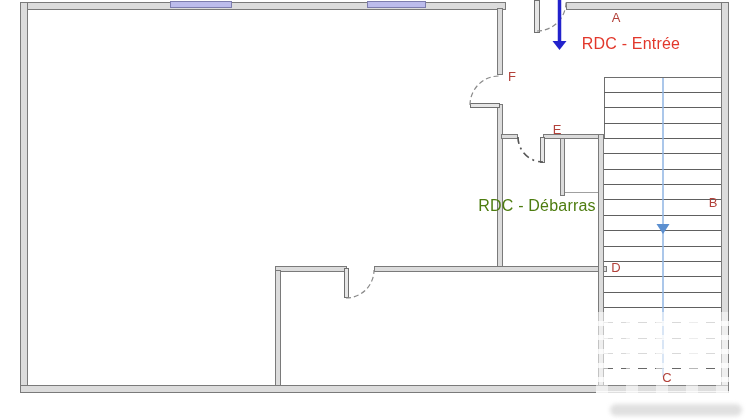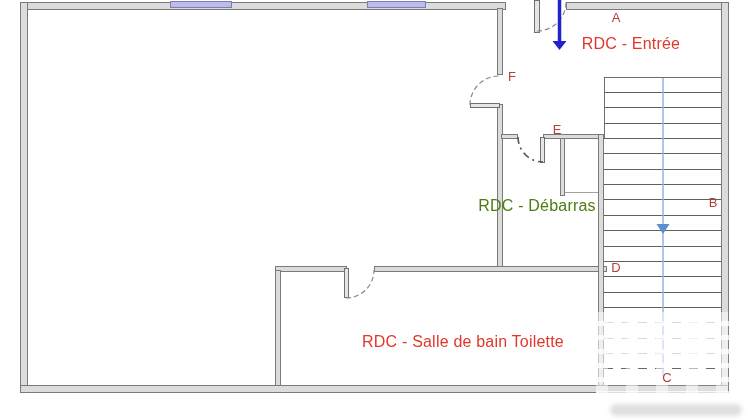--- a/index.html
+++ b/index.html
@@ -83,21 +83,20 @@
     <path d="M 518 137 A 25 25 0 0 0 543 162" fill="none" stroke="#555" stroke-width="1.6" stroke-dasharray="7 4 2 4"></path>
     <path d="M 346 298 A 28 28 0 0 0 374 270" fill="none" stroke="#8a8a8a" stroke-width="1.2" stroke-dasharray="5 3"></path>
     <line x1="663" y1="78" x2="663" y2="377" stroke="#8fb4e3" stroke-width="1.5"></line>
     <polygon points="656.5,224 669.5,224 663,234" fill="#5b8fd0"></polygon>
     <line x1="559.5" y1="0" x2="559.5" y2="42" stroke="#2222cc" stroke-width="3.5"></line>
     <polygon points="552.5,41 566.5,41 559.5,50" fill="#2222cc"></polygon>
   </svg>
 
   <div class="room-label" style="left: 631px; top: 44px; color: rgb(226, 55, 43);">RDC - Entrée</div>
   <div class="room-label" style="left: 537px; top: 206px; color: #4d7c0f;">RDC - Débarras</div>
-  <div class="room-label" style="left: 463px; top: 342px; color: rgb(226, 55, 43);">RDC - Salle de bain Toilette</div>
 
   <div class="marker" style="left: 616px; top: 17px; color: rgb(178, 65, 58);">A</div>
   <div class="marker" style="left: 713px; top: 202px; color: rgb(178, 65, 58);">B</div>
   <div class="marker" style="left: 667px; top: 377px; color: rgb(178, 65, 58);">C</div>
   <div class="marker" style="left: 616px; top: 267px; color: rgb(178, 65, 58);">D</div>
   <div class="marker" style="left: 557px; top: 129px; color: rgb(178, 65, 58);">E</div>
   <div class="marker" style="left: 512px; top: 76px; color: rgb(178, 65, 58);">F</div>
 
   <div class="watermark"></div>
   <div class="blob"></div>

